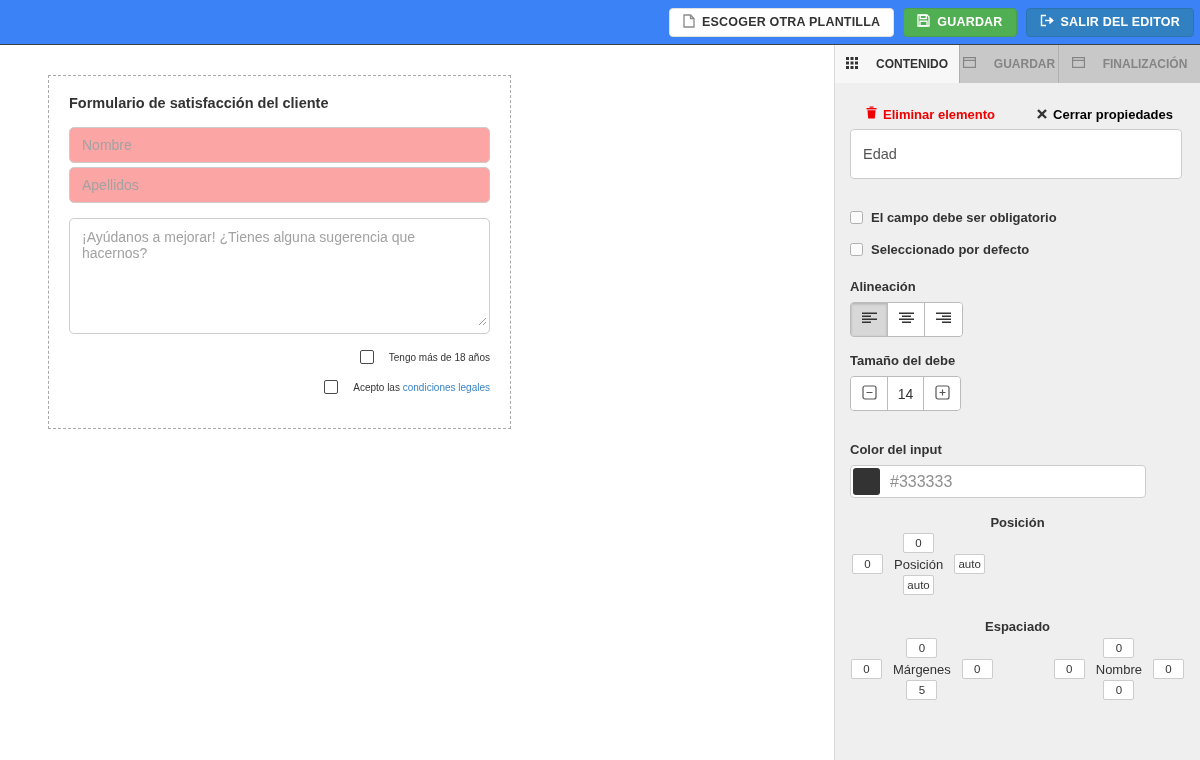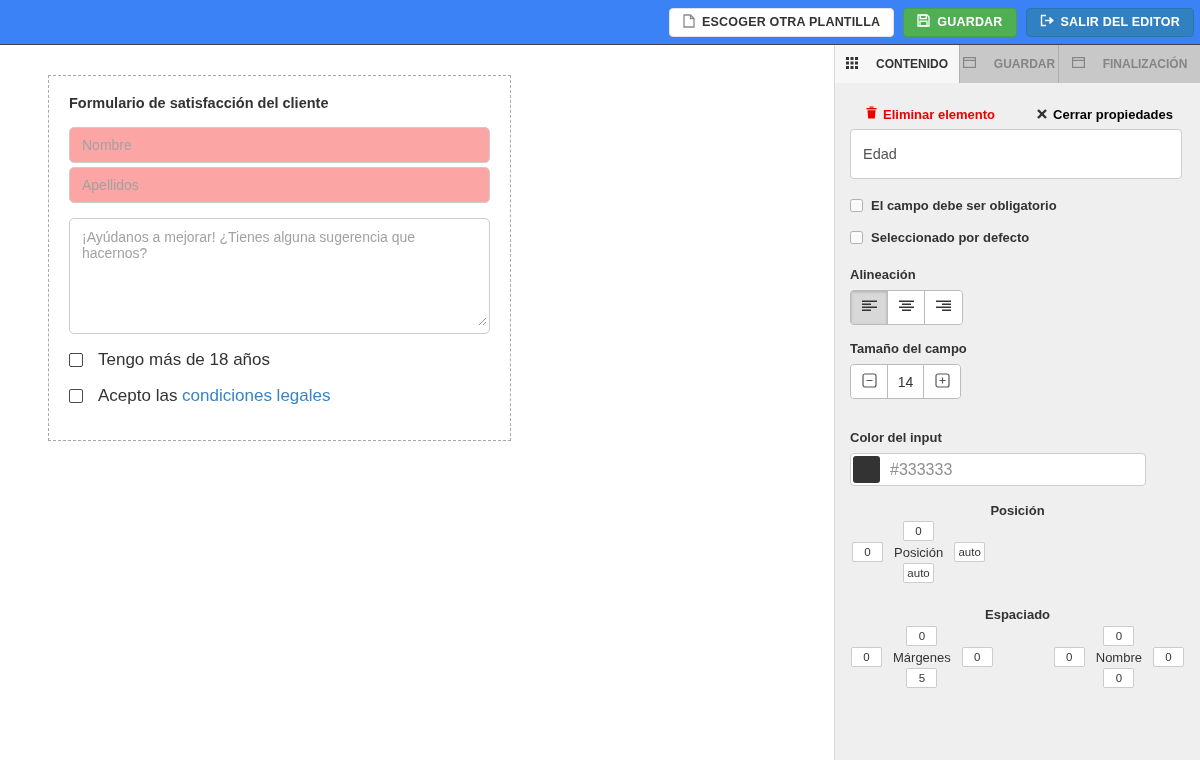--- a/index.html
+++ b/index.html
@@ -30,21 +30,21 @@
         padding:0 12px; font-size:14px; color:#555; background:#fca5a5; outline:none;
         font-family:"Liberation Sans", sans-serif; }
   .fi + .fi { margin-top:4px; }
   .fi::placeholder, .fta::placeholder { color:#a2a2a2; opacity:1; }
   .fta-wrap { position:relative; margin-top:15px; }
   .fta { display:block; width:100%; height:116px; border:1px solid #ccc; border-radius:5px;
          padding:10px 12px; font-size:14px; color:#555; resize:none; outline:none;
          font-family:"Liberation Sans", sans-serif; }
   .fta-grip { position:absolute; right:3px; bottom:4px; }
   .chk-row { display:flex; align-items:center; gap:15px; margin-top:16px;
-             font-size:17px; color:#333; }
+             font-size:10px; color:#333;justify-content:flex-end; }
   .chk { width:14px; height:14px; border:1px solid #4a4a4a; border-radius:2px;
          background:#fff; flex:0 0 auto; }
   .canvas a { color:#3884c6; text-decoration:none; }
 
   
   .sidebar { flex:0 0 366px; background:#efefef; border-left:1px solid #d9d9d9;
              display:flex; flex-direction:column; }
   .tabs { display:flex; height:38px; flex:0 0 38px; }
   .tab { display:flex; align-items:center; justify-content:center; gap:18px;
          font-size:12px; font-weight:bold; color:#858585; background:#c8c8c8;
@@ -60,21 +60,21 @@
          font-weight:bold; cursor:pointer; }
   .act-del { color:#ee0000; } .act-close { color:#000000; }
 
   .lbl { font-size:13px; font-weight:bold; color:#333; }
   .star { color:#ee0000; }
   .mt-name { margin-top:19px; }
   .name-input { margin-top:7px; width:332px; height:50px; border:1px solid #ccc;
                 border-radius:4px; background:#fff; padding:0 12px; font-size:14.5px;
                 color:#555; outline:none; font-family:"Liberation Sans", sans-serif; }
 
-  .side-chk-row { display:flex; align-items:center; gap:8px; margin-top:19px; }
+  .side-chk-row { display:flex; align-items:center; gap:8px; margin-top:31px; }
   .side-chk-row + .side-chk-row { margin-top:17px; }
   .side-chk { width:13px; height:13px; border:1px solid #b0b0b0; border-radius:2.5px;
               background:#fafafa; flex:0 0 auto; }
 
   .mt-align { margin-top:22px; }
   .btn-group { display:flex; margin-top:8px; width:max-content;
                border-radius:4px; overflow:hidden; border:1px solid #bbb; }
   .bg-btn { width:37px; height:33px; background:#fff; border:none;
             border-right:1px solid #bbb; display:flex; align-items:center;
             justify-content:center; cursor:pointer; color:#333; }
@@ -275,21 +275,21 @@
             <svg width="15" height="12" viewBox="0 0 15 12" stroke="#333" stroke-width="1.6">
               <path d="M0 1.2 H15"></path>
                 <path d="M6 4.2 H15"></path>
                 <path d="M0 7.2 H15"></path>
                 <path d="M6 10.2 H15"></path>
             </svg>
           </span>
         </button>
       </div>
 
-      <div class="lbl mt-size">Tamaño del campo</div>
+      <div class="lbl mt-size">Tamaño del debe</div>
       <div class="stepper">
         <button class="st-btn">
           <span>
             <svg width="15" height="15" viewBox="0 0 15 15" fill="none" stroke="#555" stroke-width="1.2">
               <rect x="1" y="1" width="13" height="13" rx="2"></rect>
                 <path d="M4.5 7.5 H10.5"></path>
             </svg>
           </span>
         </button>
         <input class="st-val" type="text" value="14" style="">

